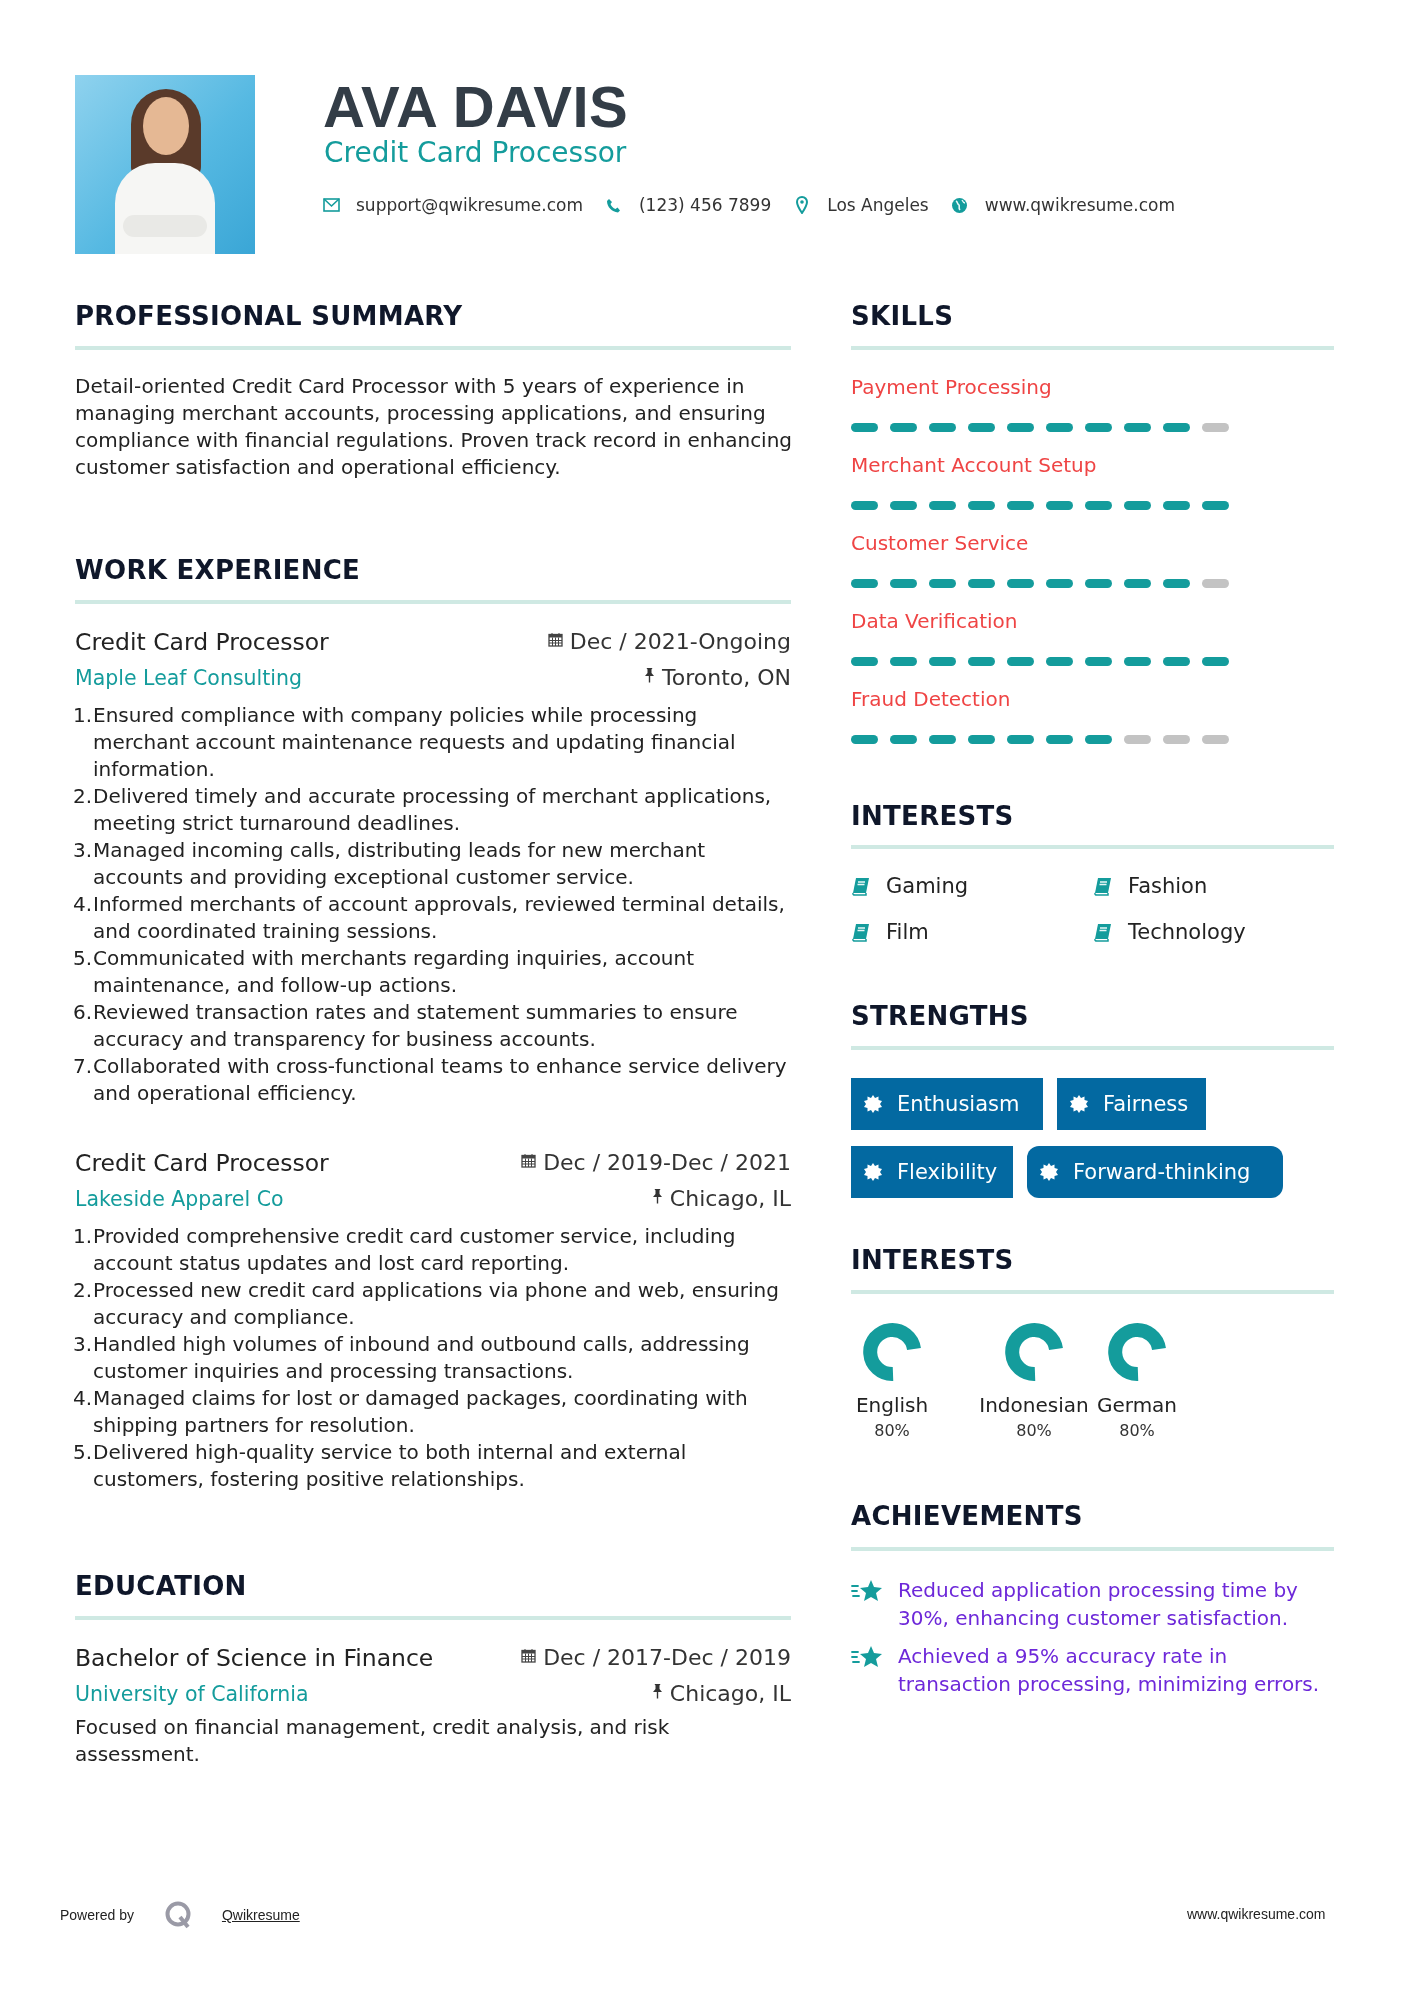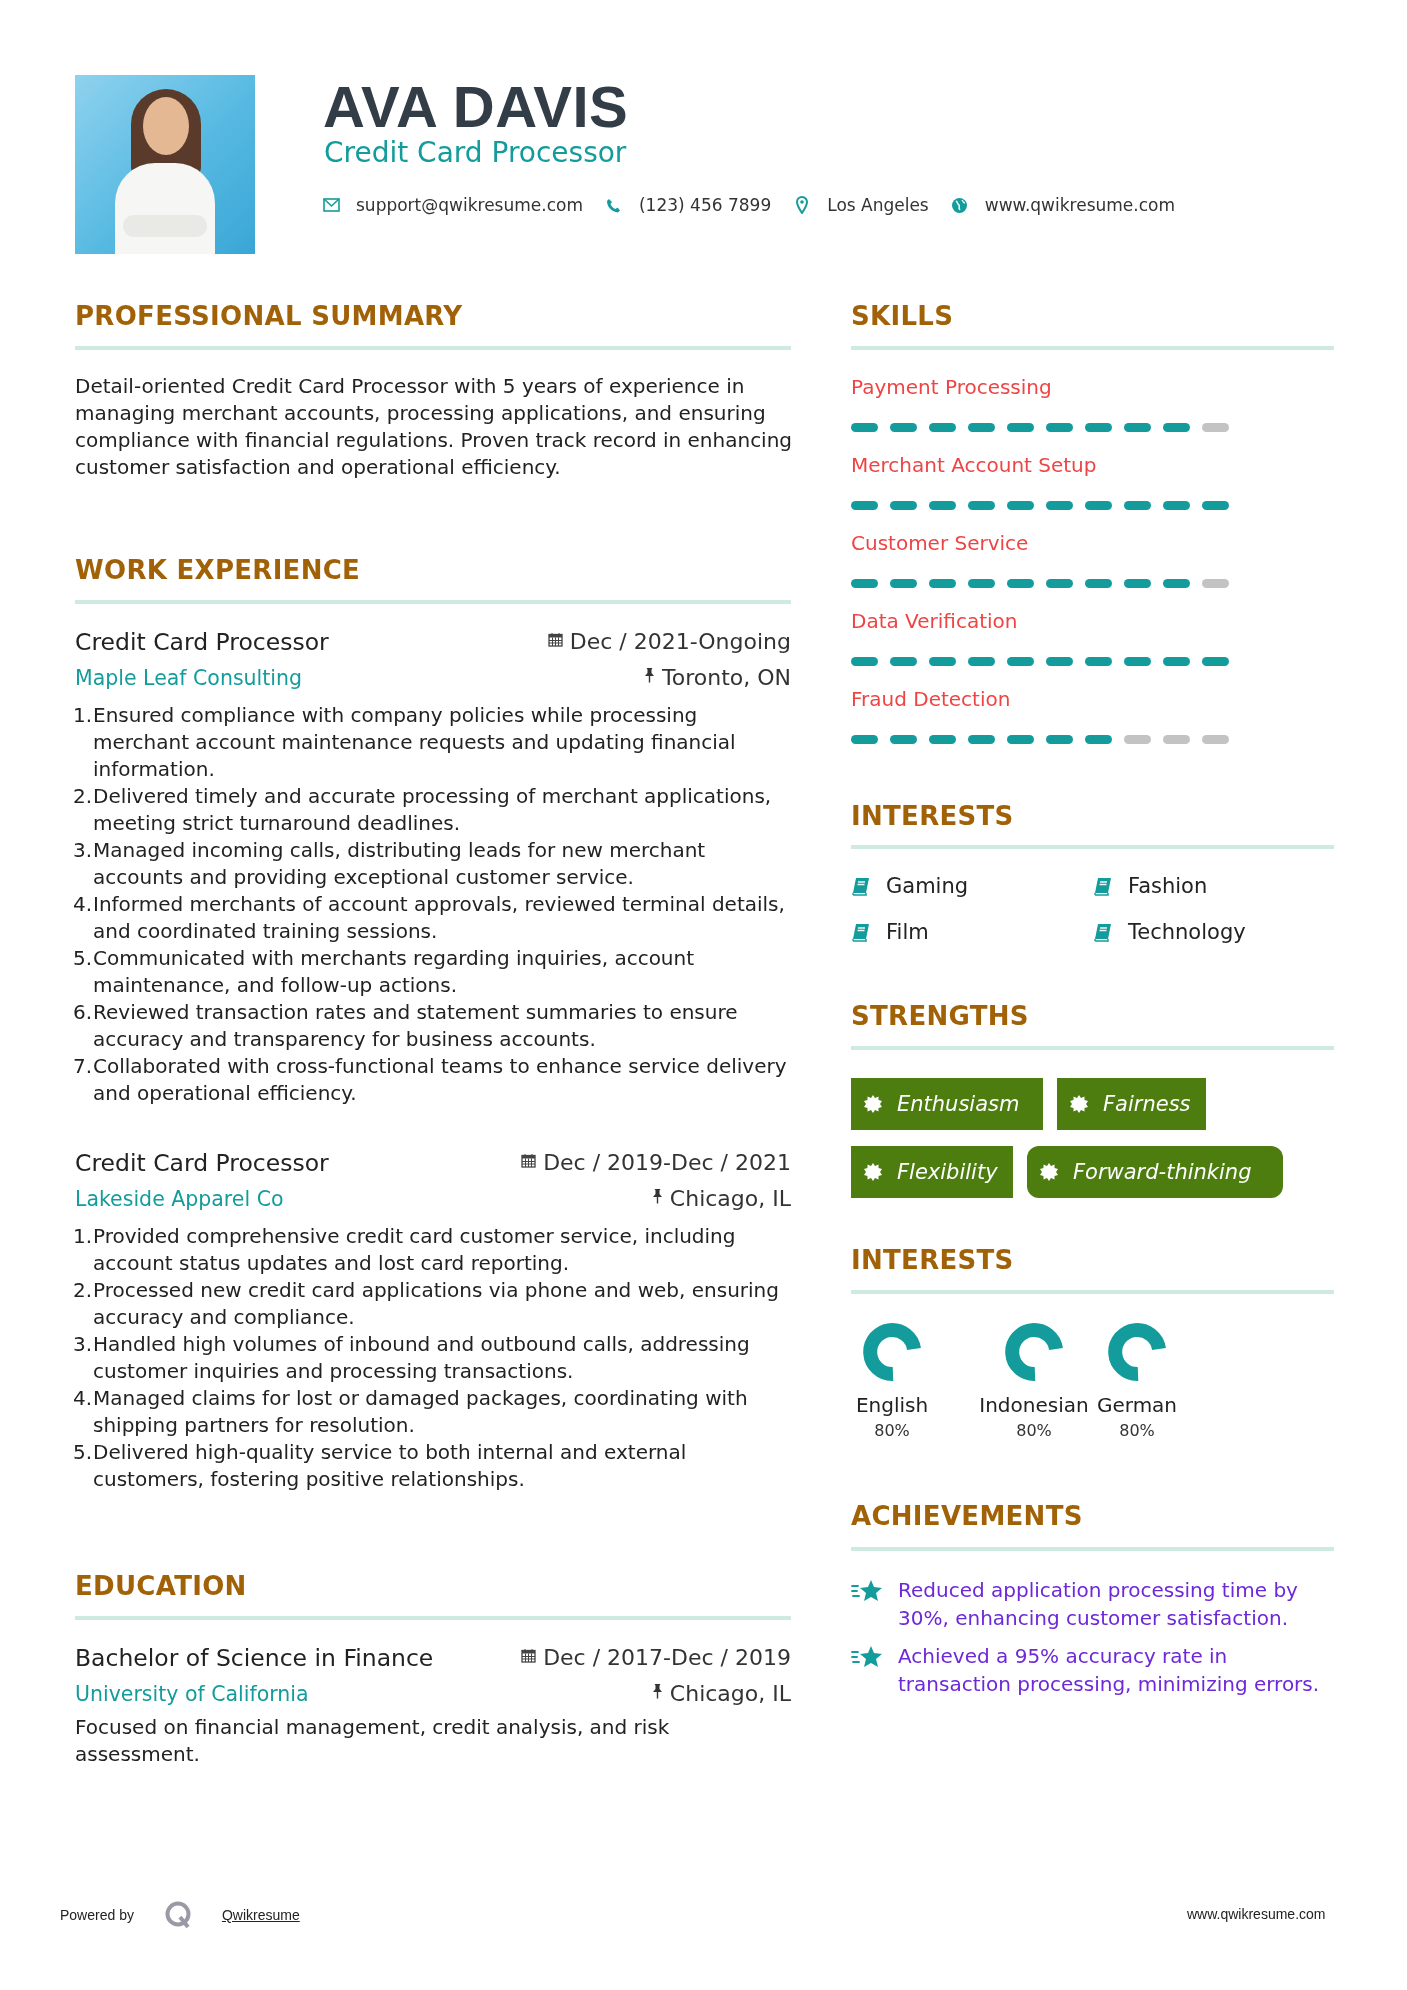--- a/index.html
+++ b/index.html
@@ -12,41 +12,41 @@
   .photo .face { position:absolute; left:68px; top:22px; width:46px; height:58px; background:#e5b894; border-radius:50%; }
   .photo .body { position:absolute; left:40px; top:88px; width:100px; height:100px; background:#f6f6f4; border-radius:40px 40px 0 0; }
   .photo .arms { position:absolute; left:48px; top:140px; width:84px; height:22px; background:#e9e9e6; border-radius:11px; }
 
   .name { left: 323px; top: 74px; font-family: "Liberation Sans", sans-serif; font-weight: bold; font-size: 58px; color: #333d47; letter-spacing: 0.5px; line-height: 66px; }
   .jobtitle { left: 324px; top: 135px; font-family: "DejaVu Sans", sans-serif; font-size: 28px; color: #149c9c; line-height: 36px; }
   .contacts { left: 322px; top: 193px; display: flex; align-items: center; font-size: 17px; color: #333; line-height: 24px; white-space: nowrap; }
   .contacts .ci { display: flex; align-items: center; margin-right: 22px; }
   .contacts .ic { width: 18px; height: 18px; margin-right: 16px; display: inline-flex; align-items: center; justify-content: center; color: #149c9c; }
 
-  .heading { font-family: "DejaVu Sans", sans-serif; font-weight: bold; font-size: 26px; color: #a16207; letter-spacing: 0.3px; line-height: 32px; }
+  .heading { font-family: "DejaVu Sans", sans-serif; font-weight: bold; font-size: 26px; color: #0f172a; letter-spacing: 0.3px; line-height: 32px; }
   .rule { height: 4px; background: #cfe9e3; }
 
   .para { font-size: 20px; line-height: 27px; color: #222; }
   .jt { font-size: 23.5px; color: #222; line-height: 30px; }
   .comp { font-size: 20.5px; color: #149c9c; line-height: 28px; }
   .meta { font-size: 22px; color: #333; line-height: 22px; display: flex; align-items: center; justify-content: flex-end; white-space: nowrap; }
   .meta .mi { margin-right: 7px; font-size: 15px; color: #444; }
   ol.items { list-style: none; }
   ol.items li { position: relative; padding-left: 18px; font-size: 20px; line-height: 27px; color: #222; }
   ol.items li .num { position: absolute; left: -2px; top: 0; }
 
   .skill-label { font-size: 20px; color: #ef4444; line-height: 26px; }
   .dots { display: flex; }
   .dot { width: 27px; height: 9px; border-radius: 5px; margin-right: 12px; background: #149c9c; }
   .dot.off { background: #c3c3c3; }
 
   .interest { display: flex; align-items: center; font-size: 21px; color: #222; line-height: 28px; }
   .interest .bk { width: 20px; height: 20px; margin-right: 15px; }
 
-  .badge { position: absolute; height: 52px; background: #4d7c0f; color: #fff; display: flex; align-items: center; padding: 0 12px; font-size: 21px; white-space: nowrap; font-style: italic; }
+  .badge { position: absolute; height: 52px; background: #0369a1; color: #fff; display: flex; align-items: center; padding: 0 12px; font-size: 21px; white-space: nowrap; }
   .badge .star { width: 20px; height: 20px; margin-right: 14px; }
 
   .lang { position: absolute; width: 120px; text-align: center; }
   .lang .ring { width: 60px; height: 60px; margin: 0 auto; }
   .lang .lname { font-size: 20px; color: #222; line-height: 26px; margin-top: 6px; white-space: nowrap; }
   .lang .lpct { font-size: 16px; color: #333; line-height: 22px; margin-top: 2px; }
 
   .ach { display: flex; }
   .ach .ai { width: 34px; height: 26px; margin-right: 13px; flex-shrink: 0; margin-top: 2px; }
   .ach .at { font-size: 20px; line-height: 28px; color: #6d28d9; }

